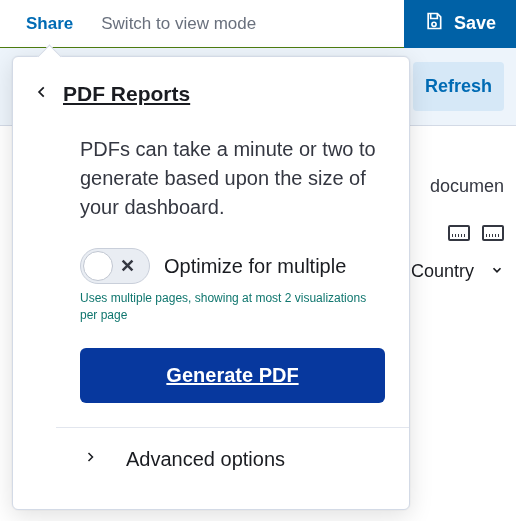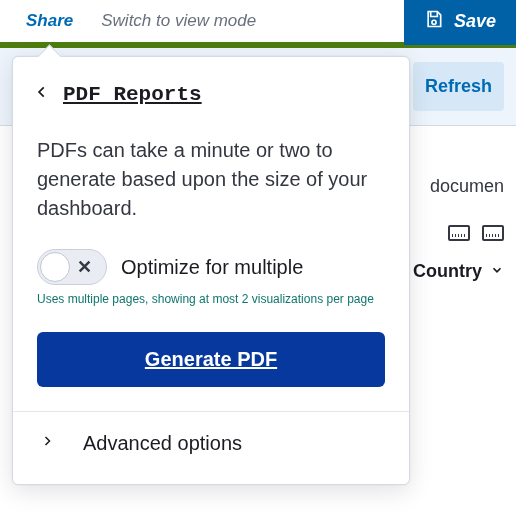--- a/index.html
+++ b/index.html
@@ -9,23 +9,22 @@
     height: 521px;
     overflow: hidden;
     background: #fff;
     position: relative;
   }
   .topbar {
     display: flex;
     align-items: center;
     height: 48px;
     padding: 0 0 0 12px;
-    border-bottom: 6px solid #4d7c0f;
-    position: relative;
-    font-style: italic;
+    border-bottom: 1px solid #4d7c0f;
+    position: relative;
   }
   .topbar-item {
     font-size: 17px;
     padding: 0 14px;
     height: 48px;
     display: flex;
     align-items: center;
     cursor: pointer;
     color: #69707d;
     font-weight: 500;
@@ -96,25 +95,25 @@
     position: relative;
   }
   .kbicons .kbico::after {
     content: "";
     position: absolute;
     left: 2px; right: 2px; bottom: 2px; top: 7px;
     background: repeating-linear-gradient(90deg,#343741 0 1px,transparent 1px 3px);
   }
   .country {
     font-size: 18px;
-    font-weight: 700;
+    font-weight: 400;
     color: #1a1c21;
     display: inline-flex;
     align-items: center;
-    gap: 8px;
+    gap: 16px;
   }
   
   .popover {
     position: absolute;
     top: 56px;
     left: 12px;
     width: 398px;
     background: #fff;
     border: 1px solid #d3dae6;
     border-radius: 6px;
@@ -130,30 +129,29 @@
     background: #fff;
     border-left: 1px solid #d3dae6;
     border-top: 1px solid #d3dae6;
     transform: rotate(45deg);
   }
   .pop-head {
     display: flex;
     align-items: center;
     gap: 14px;
     padding: 24px 24px 18px 22px;
-    font-family: Liberation Mono, monospace;
   }
   .back-chevron svg { width: 14px; height: 22px; stroke: #1a1c21; }
   .pop-title {
     font-size: 21px;
     font-weight: 700;
     color: #1a1c21;
     text-decoration: underline;
   }
-  .pop-body { padding: 10px 24px 23px 24px; }
+  .pop-body { padding: 10px 24px 32px 24px; margin-left: 43px; }
   .pop-desc {
     font-size: 20px;
     color: #343741;
     line-height: 1.45;
     margin-bottom: 26px;
   }
   .toggle-row {
     display: flex;
     align-items: center;
     gap: 14px;

